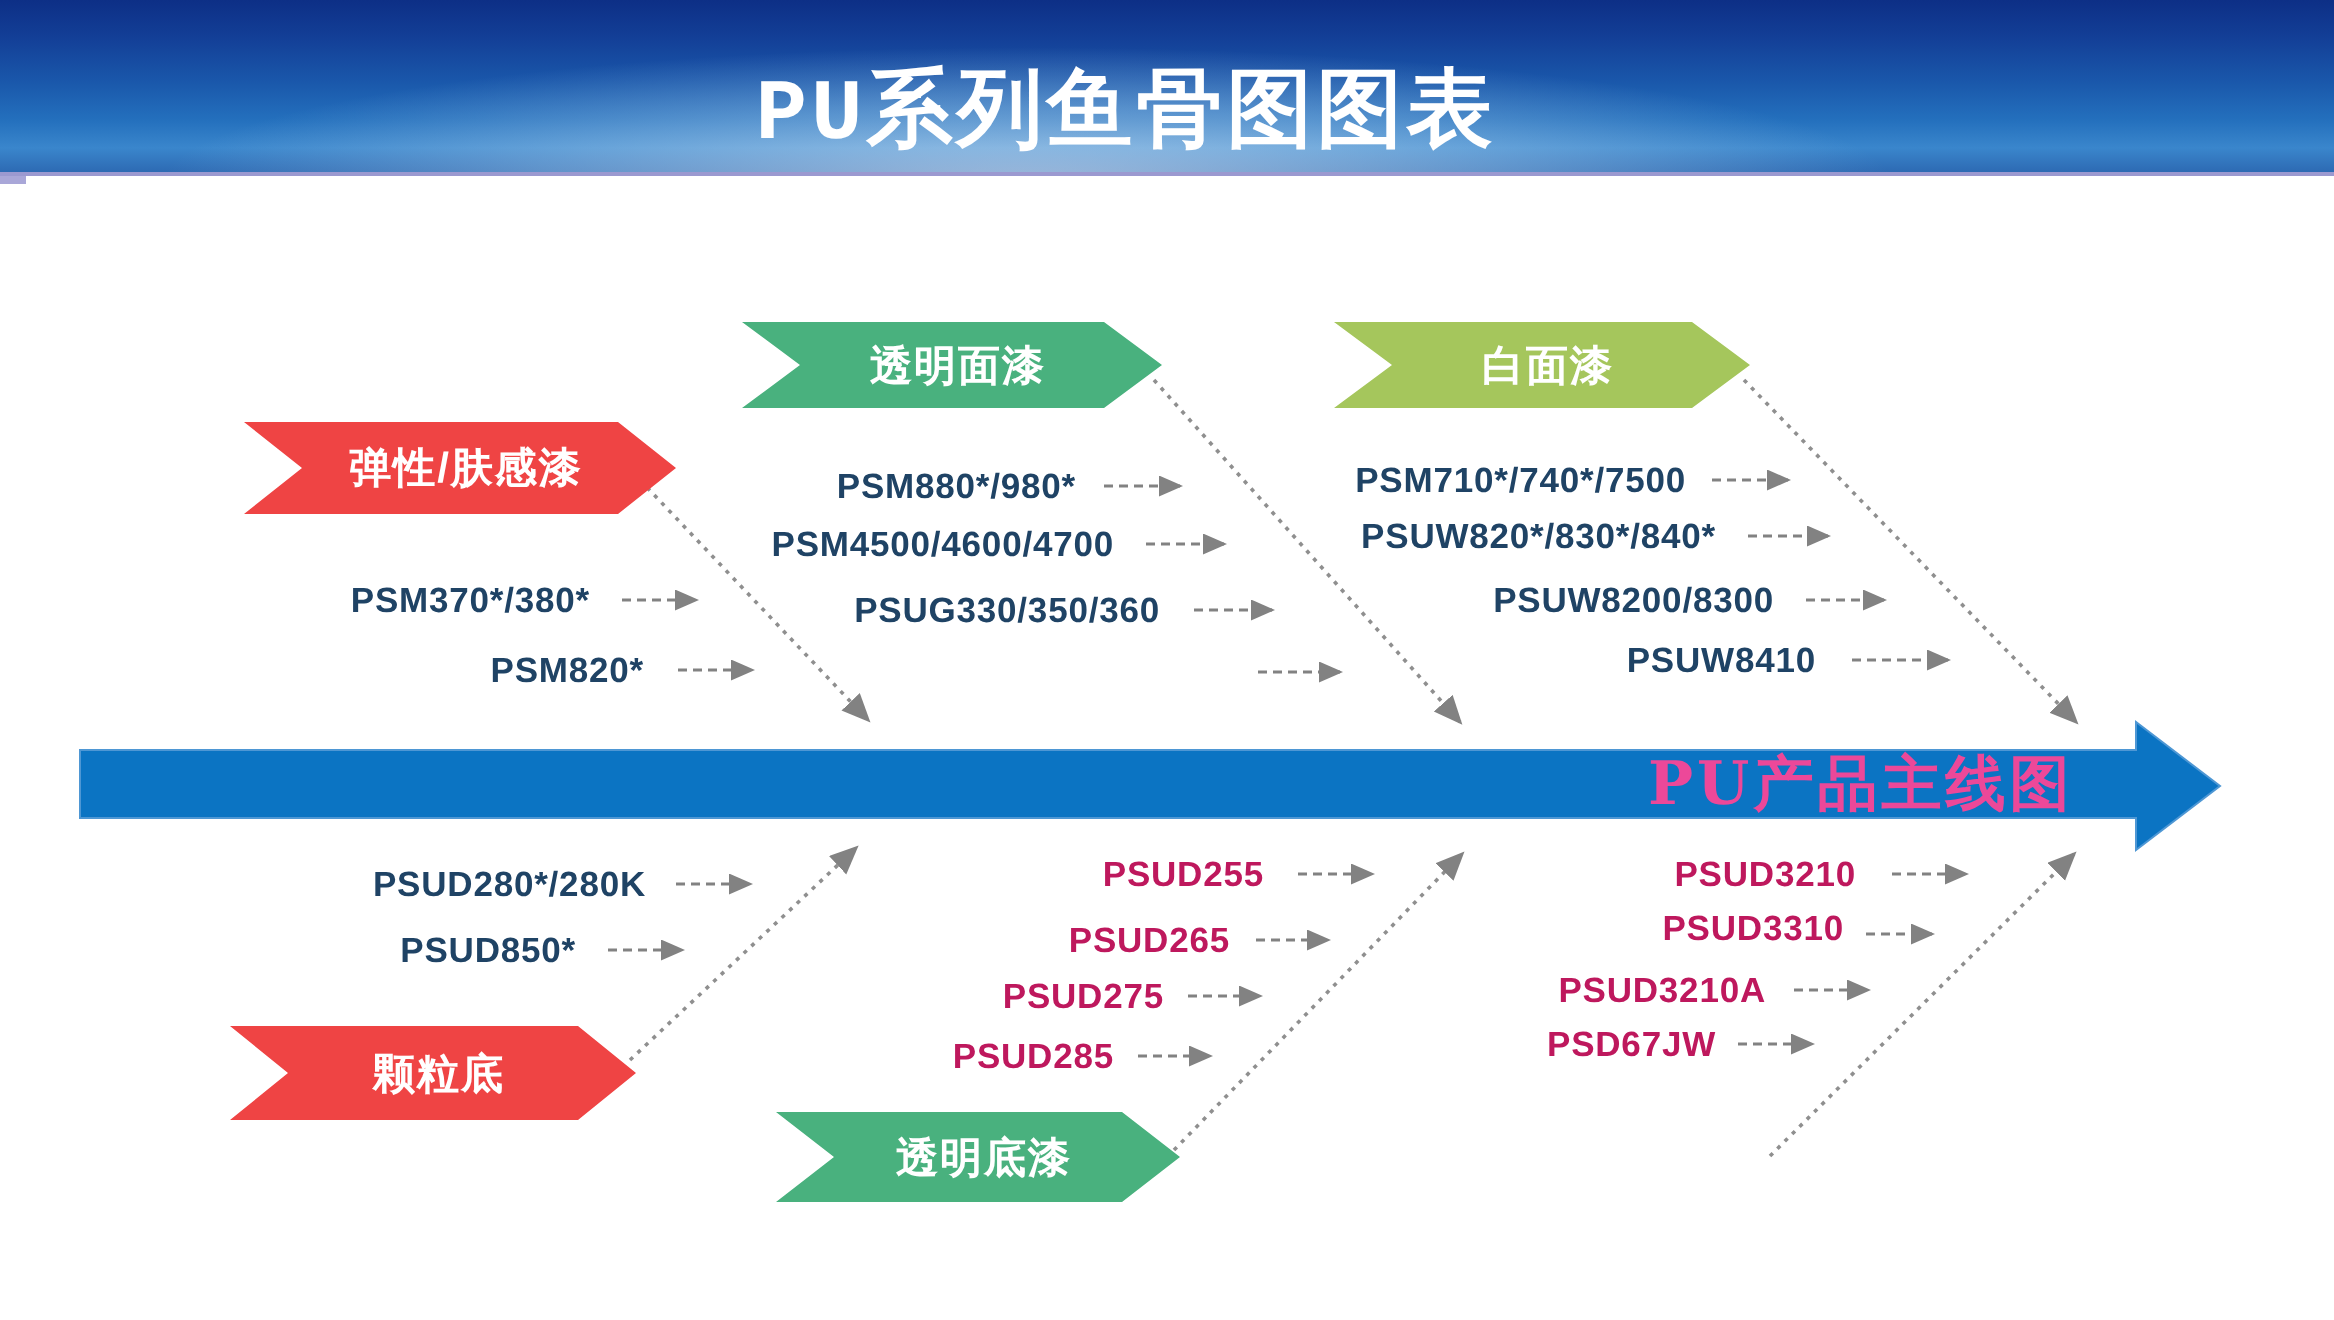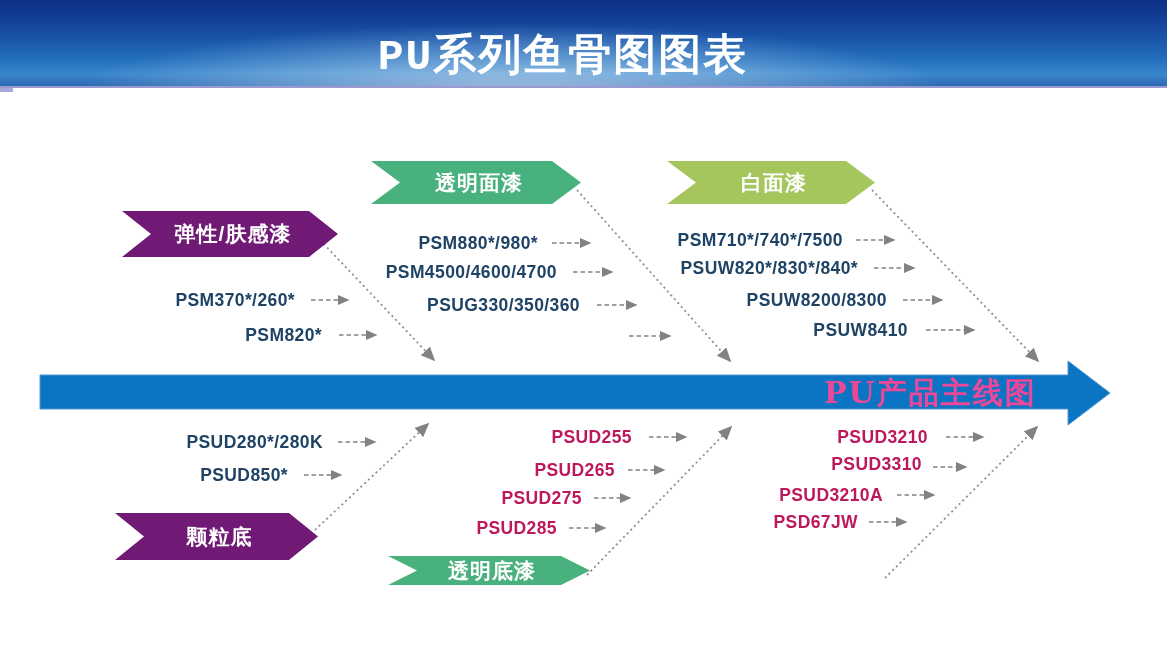--- a/index.html
+++ b/index.html
@@ -20,21 +20,21 @@
     position:absolute;left:0;top:26px;width:1126px;text-align:center;
     color:#ffffff;font-size:43px;font-weight:bold;letter-spacing:2px;white-space:nowrap;font-family:Liberation Mono, monospace;
   }
   
   .banner{
     position:absolute;display:flex;align-items:center;justify-content:center;
     color:#fff;font-weight:bold;font-size:21px;letter-spacing:1px;white-space:nowrap;
     clip-path:polygon(0 0, calc(100% - 29px) 0, 100% 50%, calc(100% - 29px) 100%, 0 100%, 29px 50%);
     padding-left:6px;
   }
-  .banner.blue{background:#701a75;}
+  .banner.blue{background:#ef4444;}
   .banner.green{background:#49B17E;}
   .banner.olive{background:#A5C65C;}
   
   .code{
     position:absolute;font-weight:bold;font-size:17.5px;line-height:22px;
     letter-spacing:.4px;white-space:nowrap;
   }
   .code.navy{color:#1F4365;}
   .code.gray{color:#be185d;}
   
@@ -102,25 +102,25 @@
     </div>
   <div class="banner green" style="left:371px;top:161px;width:204px;height:43px">
     <span>透明面漆</span>
     </div>
   <div class="banner olive" style="left:667px;top:161px;width:202px;height:43px">
     <span>白面漆</span>
     </div>
   <div class="banner blue" style="left:115px;top:513px;width:197px;height:47px">
     <span>颗粒底</span>
     </div>
-  <div class="banner green" style="left:388px;top:556px;width:196px;height:29px">
+  <div class="banner green" style="left:388px;top:556px;width:196px;height:45px">
     <span>透明底漆</span>
     </div>
 
-  <div class="code navy" style="right:872px;top:289px">PSM370*/260*</div>
+  <div class="code navy" style="right:872px;top:289px">PSM370*/380*</div>
   <div class="code navy" style="right:845px;top:324px">PSM820*</div>
 
   <div class="code navy" style="right:629px;top:232px">PSM880*/980*</div>
   <div class="code navy" style="right:610px;top:261px">PSM4500/4600/4700</div>
   <div class="code navy" style="right:587px;top:294px">PSUG330/350/360</div>
 
   <div class="code navy" style="right:324px;top:229px">PSM710*/740*/7500</div>
   <div class="code navy" style="right:309px;top:257px">PSUW820*/830*/840*</div>
   <div class="code navy" style="right:280px;top:289px">PSUW8200/8300</div>
   <div class="code navy" style="right:259px;top:319px">PSUW8410</div>

